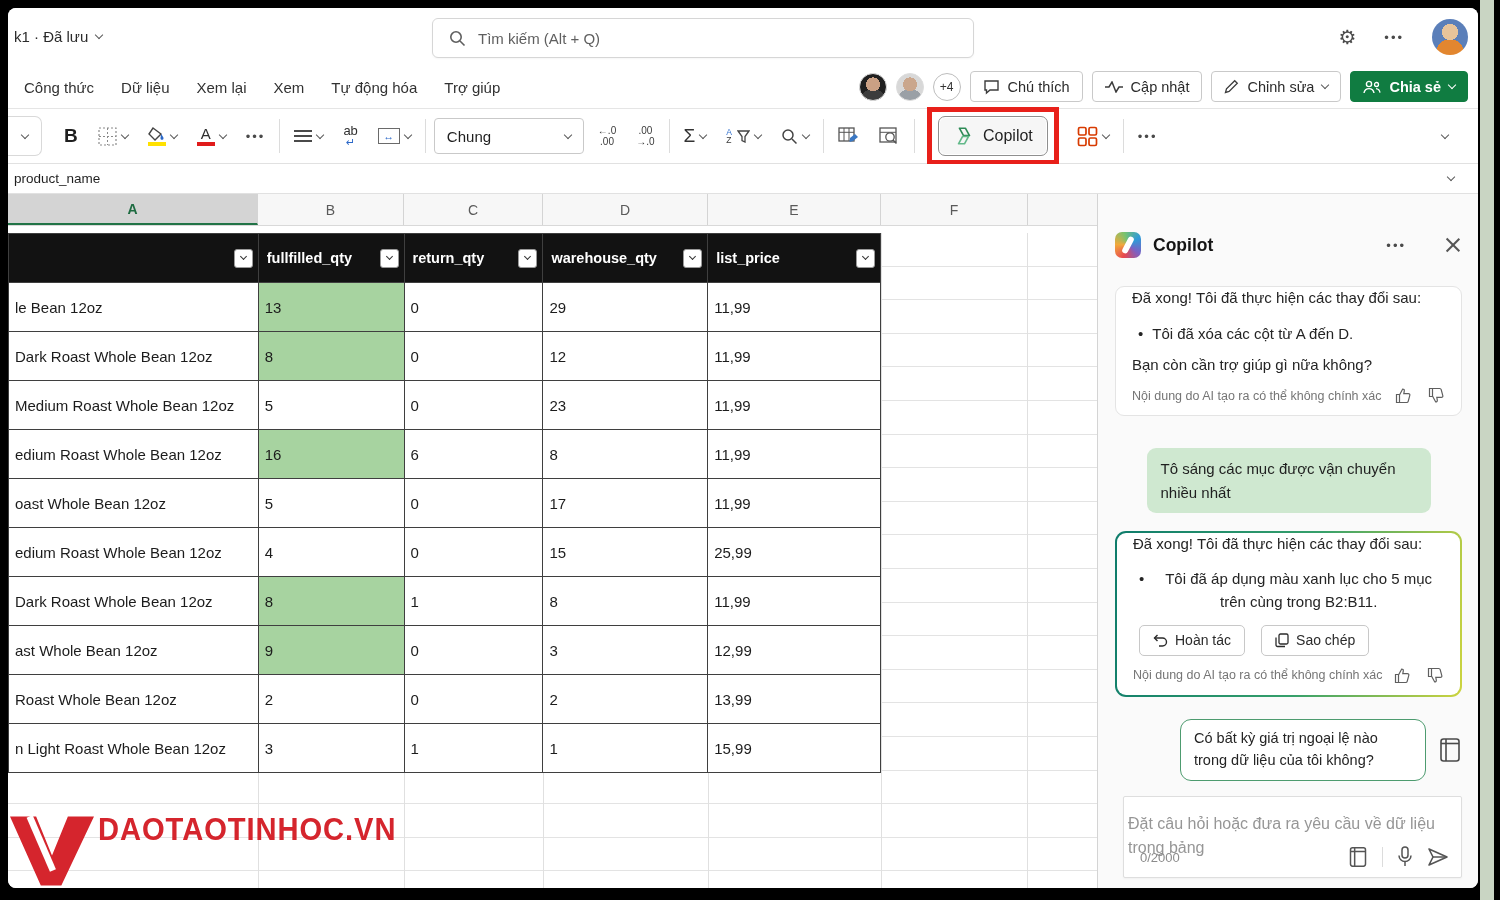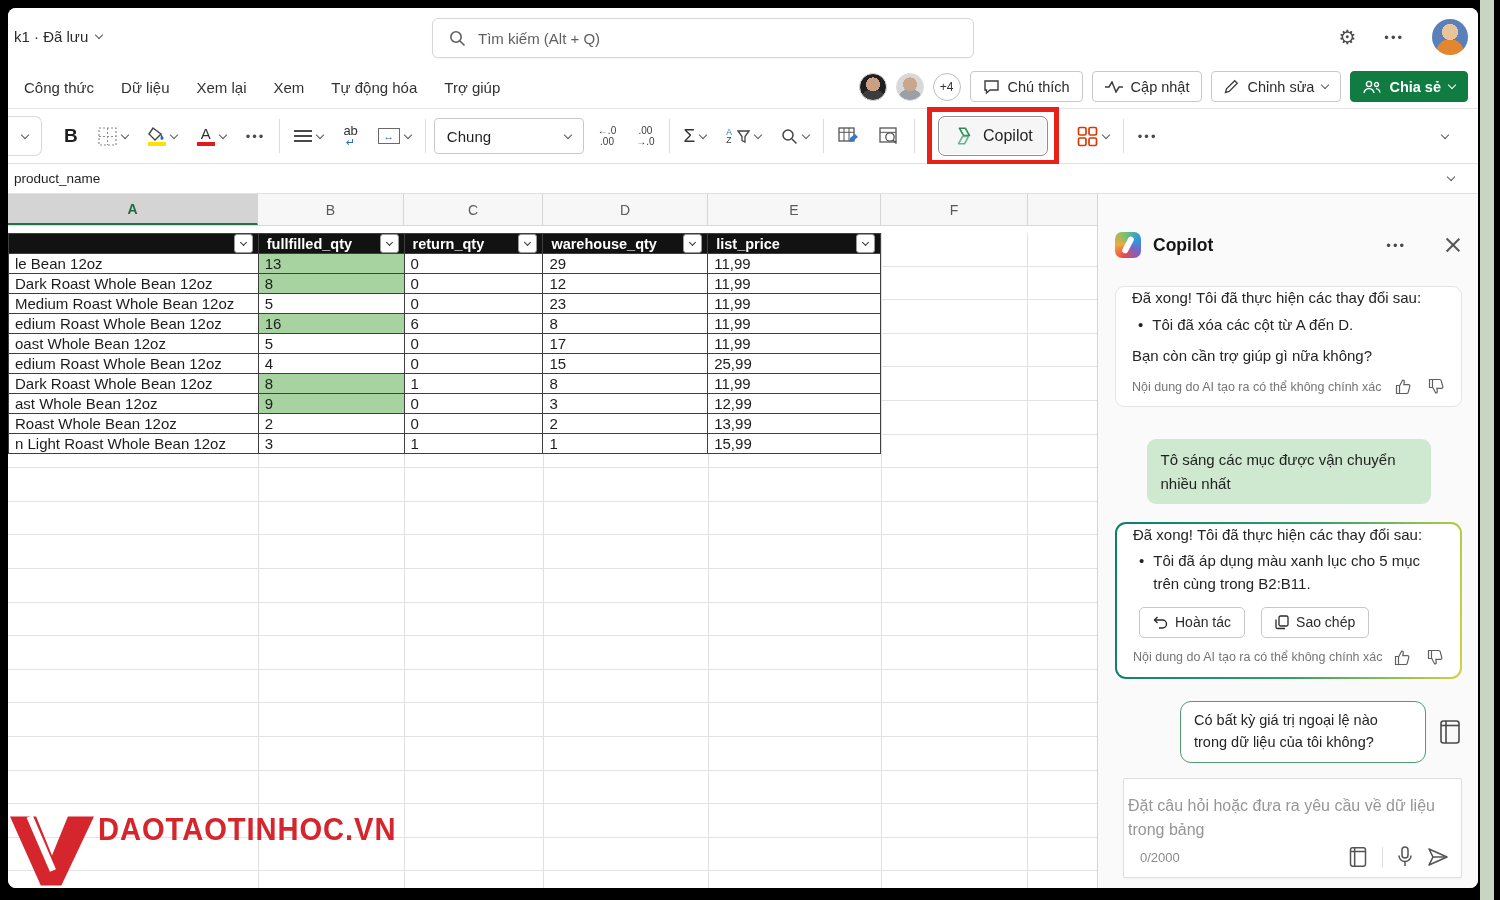--- a/index.html
+++ b/index.html
@@ -61,21 +61,21 @@
 
   
   .colheads { position:absolute; left:0; top:186px; width:1089px; height:32px; background:#f7f7f7; border-bottom:1px solid #d9d9d9; display:flex; }
   .ch { height:100%; border-right:1px solid #d4d4d4; display:flex; align-items:center; justify-content:center; font-size:14px; color:#5a5a5a; }
   .ch.sel { background:#d4d4d4; color:#1e6b41; font-weight:bold; border-bottom:2.5px solid #217346; }
 
   
   .grid { position:absolute; left:0; top:218px; width:1089px; height:662px; background:repeating-linear-gradient(to bottom,#ffffff 0 32.6px,#e3e3e3 32.6px 33.6px); background-position:0 7px; }
   .vline { position:absolute; top:7px; bottom:0; width:1px; background:#e0e0e0; z-index:1; }
   .xltable { position:absolute; left:0; top:7px; width:873px; z-index:2; border-left:1px solid #3f3f3f; border-top:1px solid #3f3f3f; }
-  .trow { display:flex; height:20px; }
+  .trow { display:flex; height:49px; }
   .tc { border-right:1px solid #3f3f3f; border-bottom:1px solid #3f3f3f; background:#fff; display:flex; align-items:center; font-size:15px; color:#1c1c1c; padding-left:6px; overflow:hidden; white-space:nowrap; }
   .ca { width:250px; } .cb { width:146px; } .cc { width:139px; } .cd { width:165px; } .ce { width:173px; }
   .trow.thead .tc { background:#121212; color:#fff; font-weight:bold; font-size:14.5px; padding-left:8px; }
   .filterbtn { margin-left:auto; margin-right:5px; width:19px; height:19px; background:#fff; border:1px solid #9a9a9a; border-radius:3px; display:flex; align-items:center; justify-content:center; flex:0 0 auto; }
   .filterbtn .chev { width:5px; height:5px; border-color:#333; }
   .tc.hl { background:#A7D3A0; }
 
   
   .watermark { position:absolute; left:2px; top:804px; display:flex; align-items:flex-start; gap:4px; z-index:40; }
   .wm-text { font-size:31px; font-weight:800; color:#d5252d; letter-spacing:1px; transform:scaleX(.94); transform-origin:left; white-space:nowrap; }
@@ -84,21 +84,21 @@
   .panel { position:absolute; left:1089px; top:186px; width:381px; height:694px; background:#fafafa; border-left:1px solid #d4d4d4; padding:38px 16px 10px 17px; display:flex; flex-direction:column; }
   .p-head { display:flex; align-items:center; gap:12px; }
   .p-logo { width:26px; height:26px; border-radius:7px; background:conic-gradient(from 200deg,#e8484f,#f2a93b,#77c36f,#2f9bd8,#7b61c4,#e8484f); position:relative; }
   .p-logo::after { content:""; position:absolute; left:10px; top:4px; width:6px; height:18px; background:#fff; border-radius:3px; transform:rotate(28deg); }
   .p-title { font-size:17.5px; font-weight:bold; color:#151515; }
   .p-head .more-dots { margin-left:auto; margin-right:26px; }
   .p-close { width:18px; height:18px; position:relative; }
   .p-close::before,.p-close::after { content:""; position:absolute; left:8px; top:0; width:1.8px; height:18px; background:#555; }
   .p-close::before { transform:rotate(45deg); } .p-close::after { transform:rotate(-45deg); }
   .ai-card { margin-top:28px; background:#fff; border:1px solid #e4e4e4; border-radius:9px; padding:0 16px 10px; font-size:15px; color:#242424; line-height:1.5; }
-  .ai-card .bullet { display:flex; gap:9px; margin-top:4px; padding-left:6px; }
+  .ai-card .bullet { display:flex; gap:9px; margin-top:13px; padding-left:6px;text-align:center; }
   .ai-card .bullet::before { content:"•"; color:#242424; }
   .ai-card .follow { margin-top:9px; }
   .ai-footer { margin-top:10px; display:flex; align-items:center; font-size:12.5px; color:#757575; }
   .ai-footer .thumbs { margin-left:auto; display:flex; gap:16px; }
   .bubble-row { display:flex; justify-content:center; margin-top:32px; }
   .bubble { max-width:284px; background:#cfe8d0; border-radius:9px; padding:9px 14px; font-size:15px; color:#1f1f1f; line-height:1.55; }
   .grad-wrap { margin-top:18px; padding:2px; border-radius:11px; background:linear-gradient(100deg,#0e7c6b 0%,#36a06b 55%,#cdd43f 100%); }
   .grad-wrap .ai-card { margin-top:0; border:none; border-radius:9px; }
   .btn-row { display:flex; gap:10px; margin-top:12px; }
   .card-btn { height:31px; border:1px solid #c8c8c8; border-radius:5px; background:#fff; display:flex; align-items:center; gap:7px; padding:0 13px; font-size:14px; color:#2b2b2b;margin-left:6px; }

